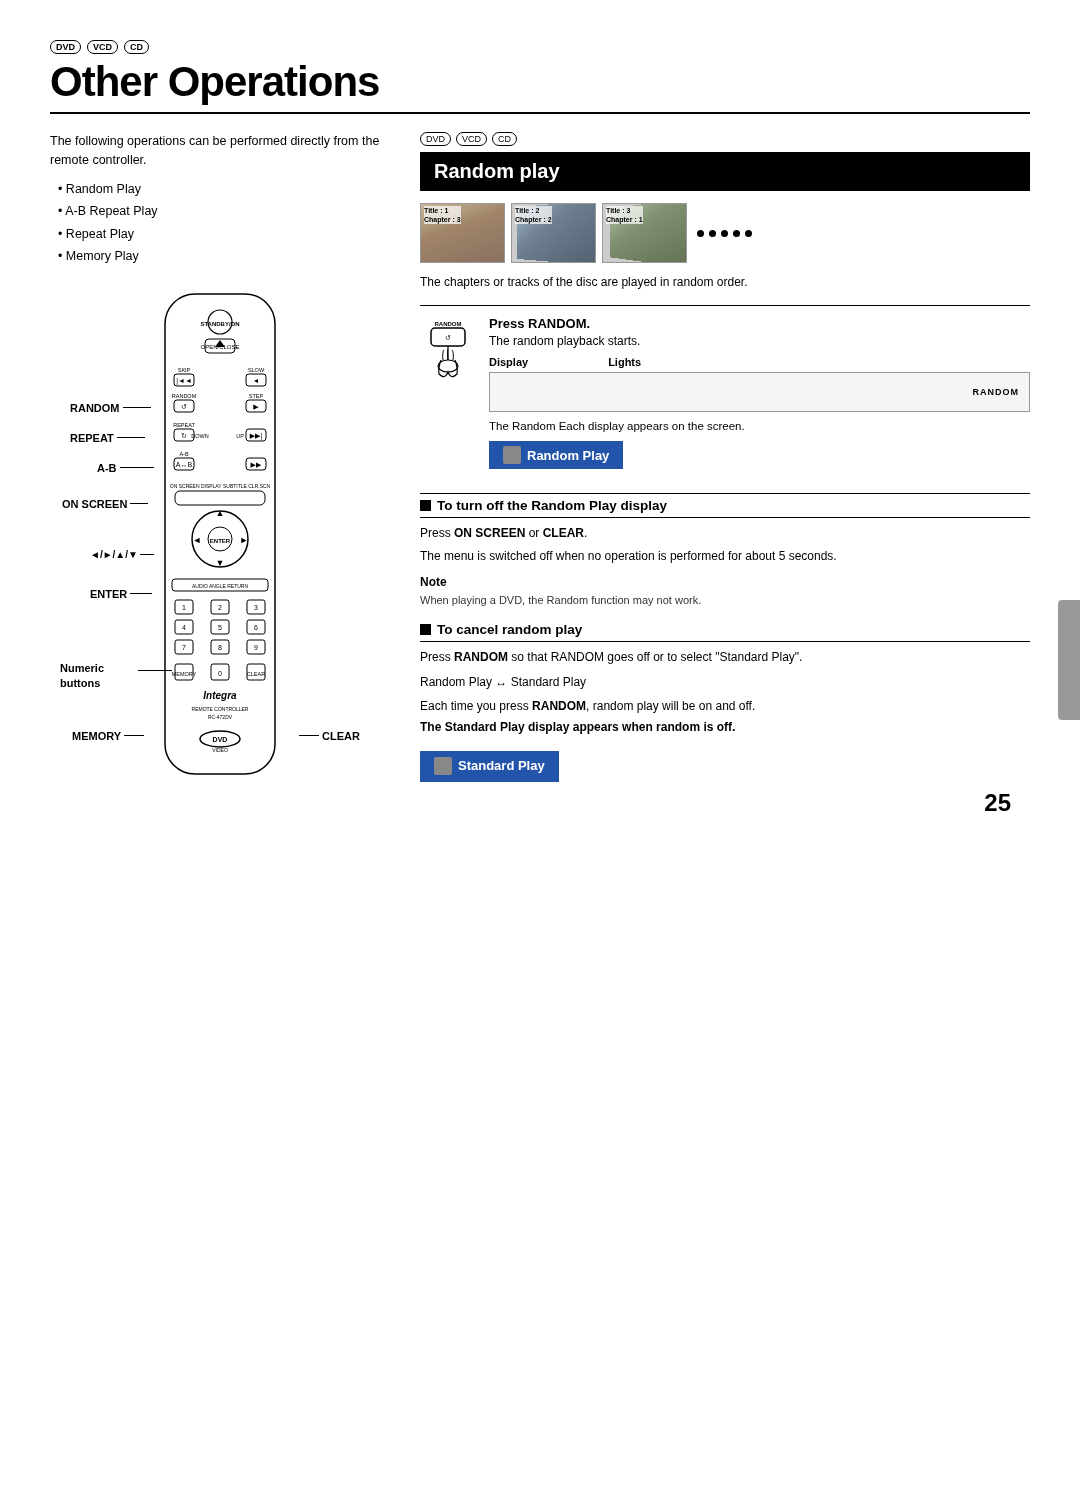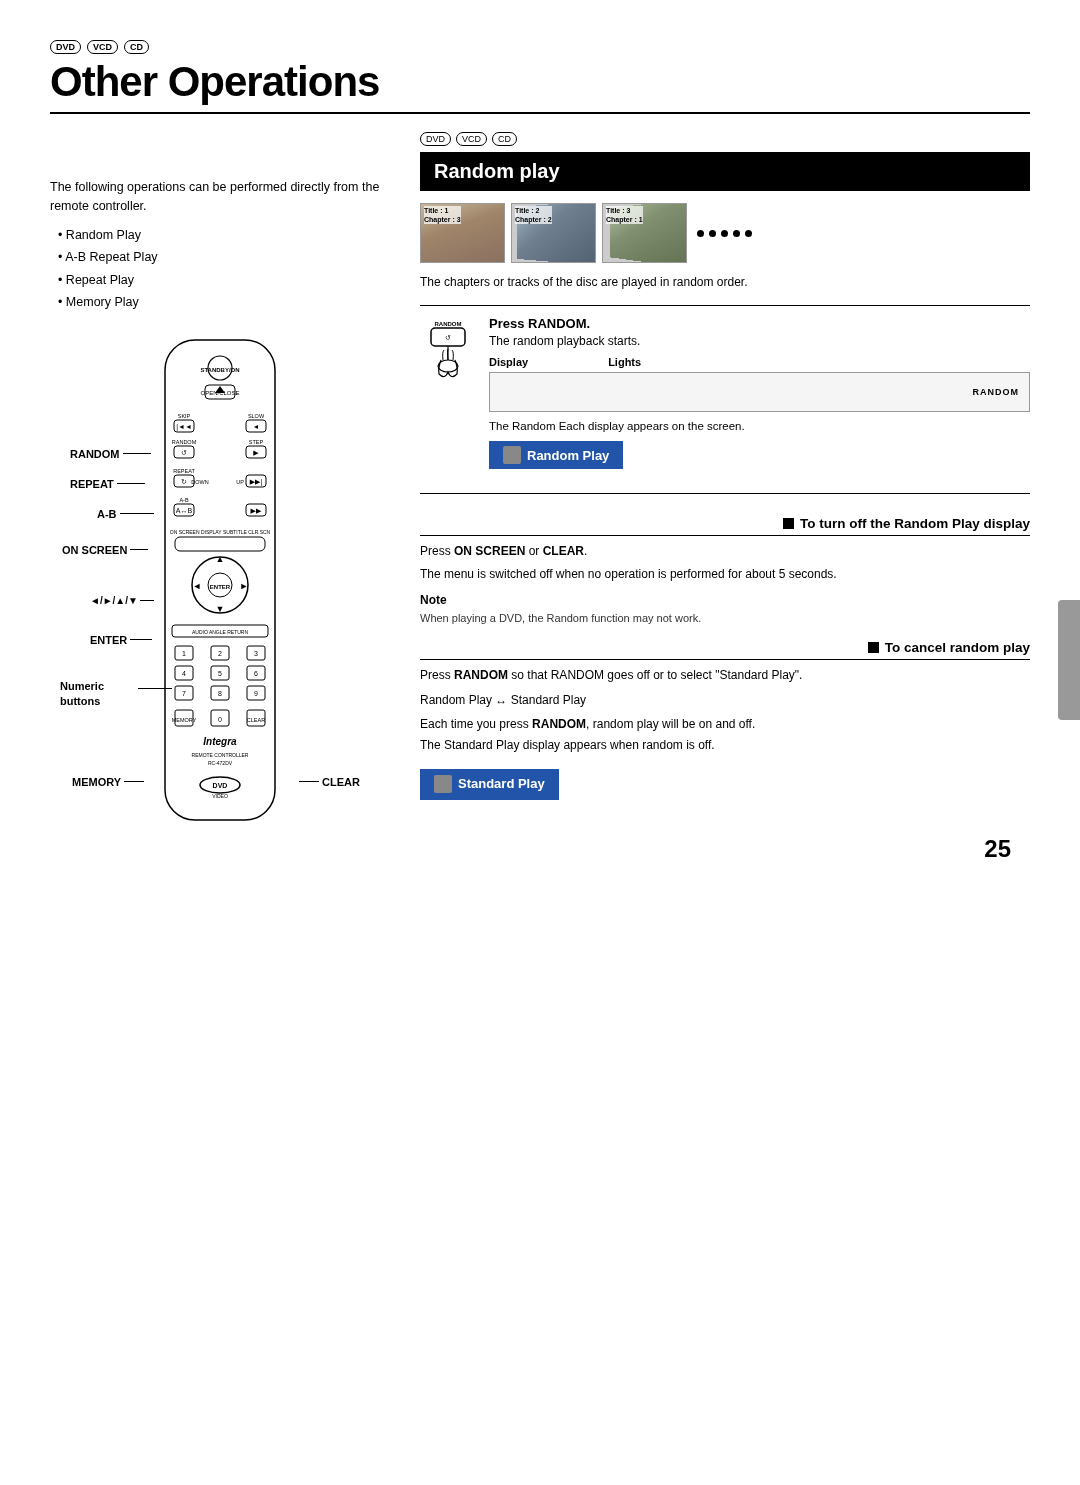--- a/index.html
+++ b/index.html
@@ -47,21 +47,20 @@
       width: 340px;
       flex-shrink: 0;
     }
     .right-col {
       flex: 1;
     }
     .intro-text {
       font-size: 12.5px;
       margin-bottom: 8px;
       line-height: 1.5;
-      margin-top: 46px;
     }
     .bullet-list {
       list-style: none;
       margin-left: 8px;
       margin-bottom: 16px;
     }
     .bullet-list li {
       font-size: 12.5px;
       line-height: 1.8;
     }
@@ -135,21 +134,21 @@
     .chapters-text {
       font-size: 12px;
       margin-bottom: 14px;
       line-height: 1.5;
     }
     
     .press-random-box {
       border-top: 1.5px solid #000;
       border-bottom: 1.5px solid #000;
       padding: 10px 0;
-      margin-bottom: 22px;
+      margin-bottom: 4px;
       display: flex;
       gap: 14px;
       align-items: flex-start;
     }
     .random-icon {
       width: 55px;
       flex-shrink: 0;
       display: flex;
       flex-direction: column;
       align-items: center;
@@ -220,21 +219,20 @@
     }
     .sub-section-title {
       font-size: 13.5px;
       font-weight: bold;
       display: flex;
       align-items: center;
       gap: 6px;
       border-bottom: 1.5px solid #000;
       padding-bottom: 4px;
       margin-bottom: 6px;
-      justify-content: flex-end;
     }
     .black-square {
       width: 11px;
       height: 11px;
       background: #000;
       display: inline-block;
       flex-shrink: 0;
     }
     .sub-section-body {
       font-size: 12px;
@@ -328,21 +326,21 @@
           <div style="position:absolute; left:10px; top:265px; display:flex; align-items:center;">
             <span class="remote-label" style="font-size:10px;">◄/►/▲/▼</span>
             <div style="width:14px; height:1px; background:#000; margin-left:2px;"></div>
           </div>
           
           <div style="position:absolute; left:10px; top:304px; display:flex; align-items:center;">
             <span class="remote-label">ENTER</span>
             <div style="width:22px; height:1px; background:#000; margin-left:3px;"></div>
           </div>
           
-          <div style="position:absolute; left:-20px; top:348px;">
+          <div style="position:absolute; left:-20px; top:376px;">
             <span class="remote-label">Numeric</span><br>
             <span class="remote-label">buttons</span>
             <div style="width:34px; height:1px; background:#000; margin-left:78px; margin-top:-20px;"></div>
           </div>
           
           <div style="position:absolute; left:-8px; top:446px; display:flex; align-items:center;">
             <span class="remote-label">MEMORY</span>
             <div style="width:20px; height:1px; background:#000; margin-left:3px;"></div>
           </div>
           
@@ -542,21 +540,21 @@
           <span>To cancel random play</span>
         </div>
         <div class="sub-section-body">
           <p style="margin-bottom:5px;">
             <span>Press </span><strong>RANDOM</strong><span> so that RANDOM goes off or to select "Standard Play".</span>
           </p>
           <p style="margin-bottom:5px;">Random Play ↔ Standard Play</p>
           <p style="margin-bottom:2px;">
             <span>Each time you press </span><strong>RANDOM</strong><span>, random play will be on and off.</span>
           </p>
-          <p style="margin-bottom:6px;">The Standard Play display appears when random is off.</p>
+          <p style="margin-bottom:6px;font-weight:bold;">The Standard Play display appears when random is off.</p>
           
           <div class="standard-play-badge">
             <span style="width:18px;height:18px;background:#888;border-radius:2px;display:inline-block;"></span>
             <span>Standard Play</span>
           </div>
         </div>
       </div>
 
     </div>
   </div>

